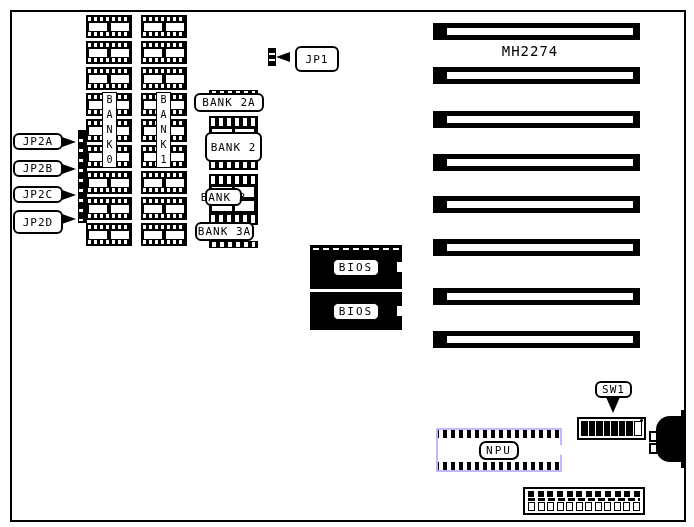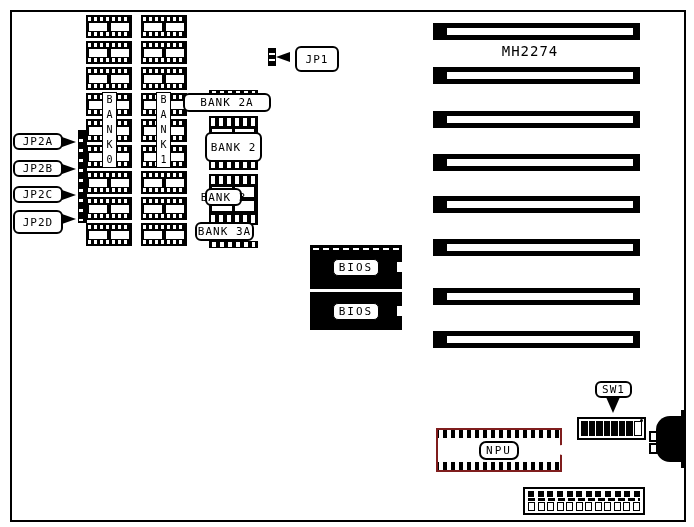--- a/index.html
+++ b/index.html
@@ -52,21 +52,21 @@
 
   
   .blackchip { position:absolute; background:#000; display:flex; align-items:center;
                justify-content:center; }
   .dashline { position:absolute; left:3px; right:3px; top:3px; height:0;
               border-top:2px dashed #fff; }
   .chip-tag { border:1px solid #000; border-radius:5px; background:#fff; padding:1px 5px;
               font-size:11px; letter-spacing:2px; z-index:2; }
   .chip-tag.thick { border-width:2px; border-radius:7px; }
   .notch { position:absolute; right:-1px; width:6px; height:10px; background:#fff; }
-  .npu { position:absolute; background:#7f1d1d; padding:2px;
+  .npu { position:absolute; background:#c4b5fd; padding:2px;
          display:flex; flex-direction:column; }
   .npu .prow { height:8px; background:repeating-linear-gradient(90deg,#fff 1px 5px,#000 5px 9px); }
   .npu .mid { flex:1; background:#fff; display:flex; align-items:center; justify-content:center; }
 
   
   .slot { position:absolute; left:0; width:207px; height:17px; background:#000; }
   .slot .opening { position:absolute; left:14px; top:5px; width:186px; height:7px; background:#fff; }
   .model { position:absolute; font-size:14px; letter-spacing:1px; text-align:center; }
 
   
@@ -268,21 +268,21 @@
   <div class="callout" style="left:1px;top:121px;width:50px;height:17px">JP2A</div>
   <div class="tail-r" style="left:50px;top:125px"></div>
   <div class="callout" style="left:1px;top:148px;width:50px;height:17px">JP2B</div>
   <div class="tail-r" style="left:50px;top:152px"></div>
   <div class="callout" style="left:1px;top:174px;width:50px;height:17px">JP2C</div>
   <div class="tail-r" style="left:50px;top:178px"></div>
   <div class="callout" style="left:1px;top:198px;width:50px;height:24px">JP2D</div>
   <div class="tail-r" style="left:50px;top:202px"></div>
 
   <div class="dashrow" style="left:197px;top:78px;width:49px;height:7px"></div>
-  <div class="callout" style="left:171px;top:81px;width:88px;height:19px">BANK 2A</div>
+  <div class="callout" style="left:182px;top:81px;width:70px;height:19px">BANK 2A</div>
   <div class="simm" style="left:197px;top:104px;height:54px">
     <div class="srow"></div>
     <div class="sbars">
         <div></div>
         <div></div>
         <div></div>
         <div></div>
       </div>
     <div class="srow"></div>
   </div>

